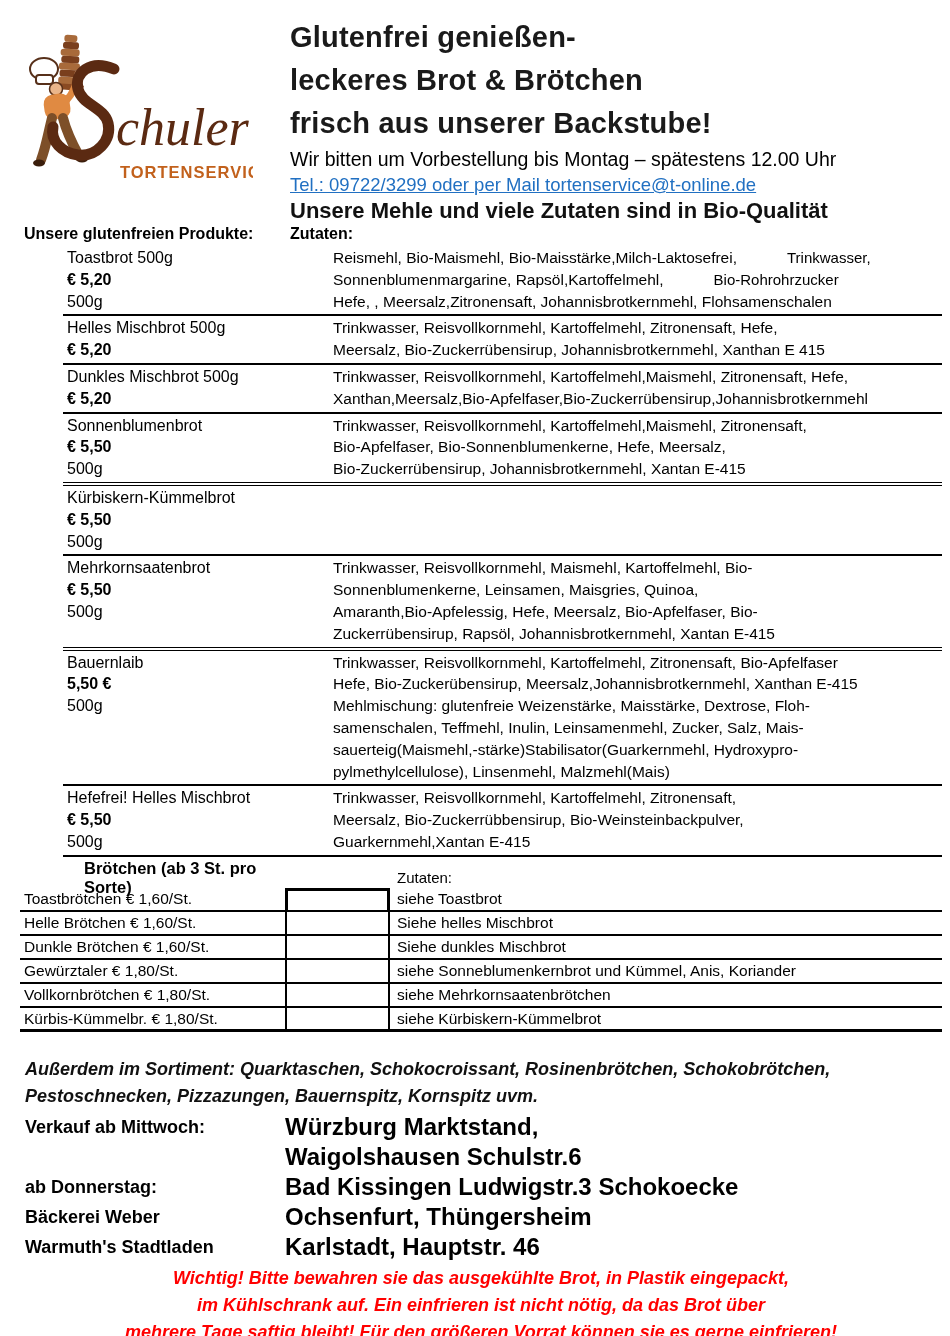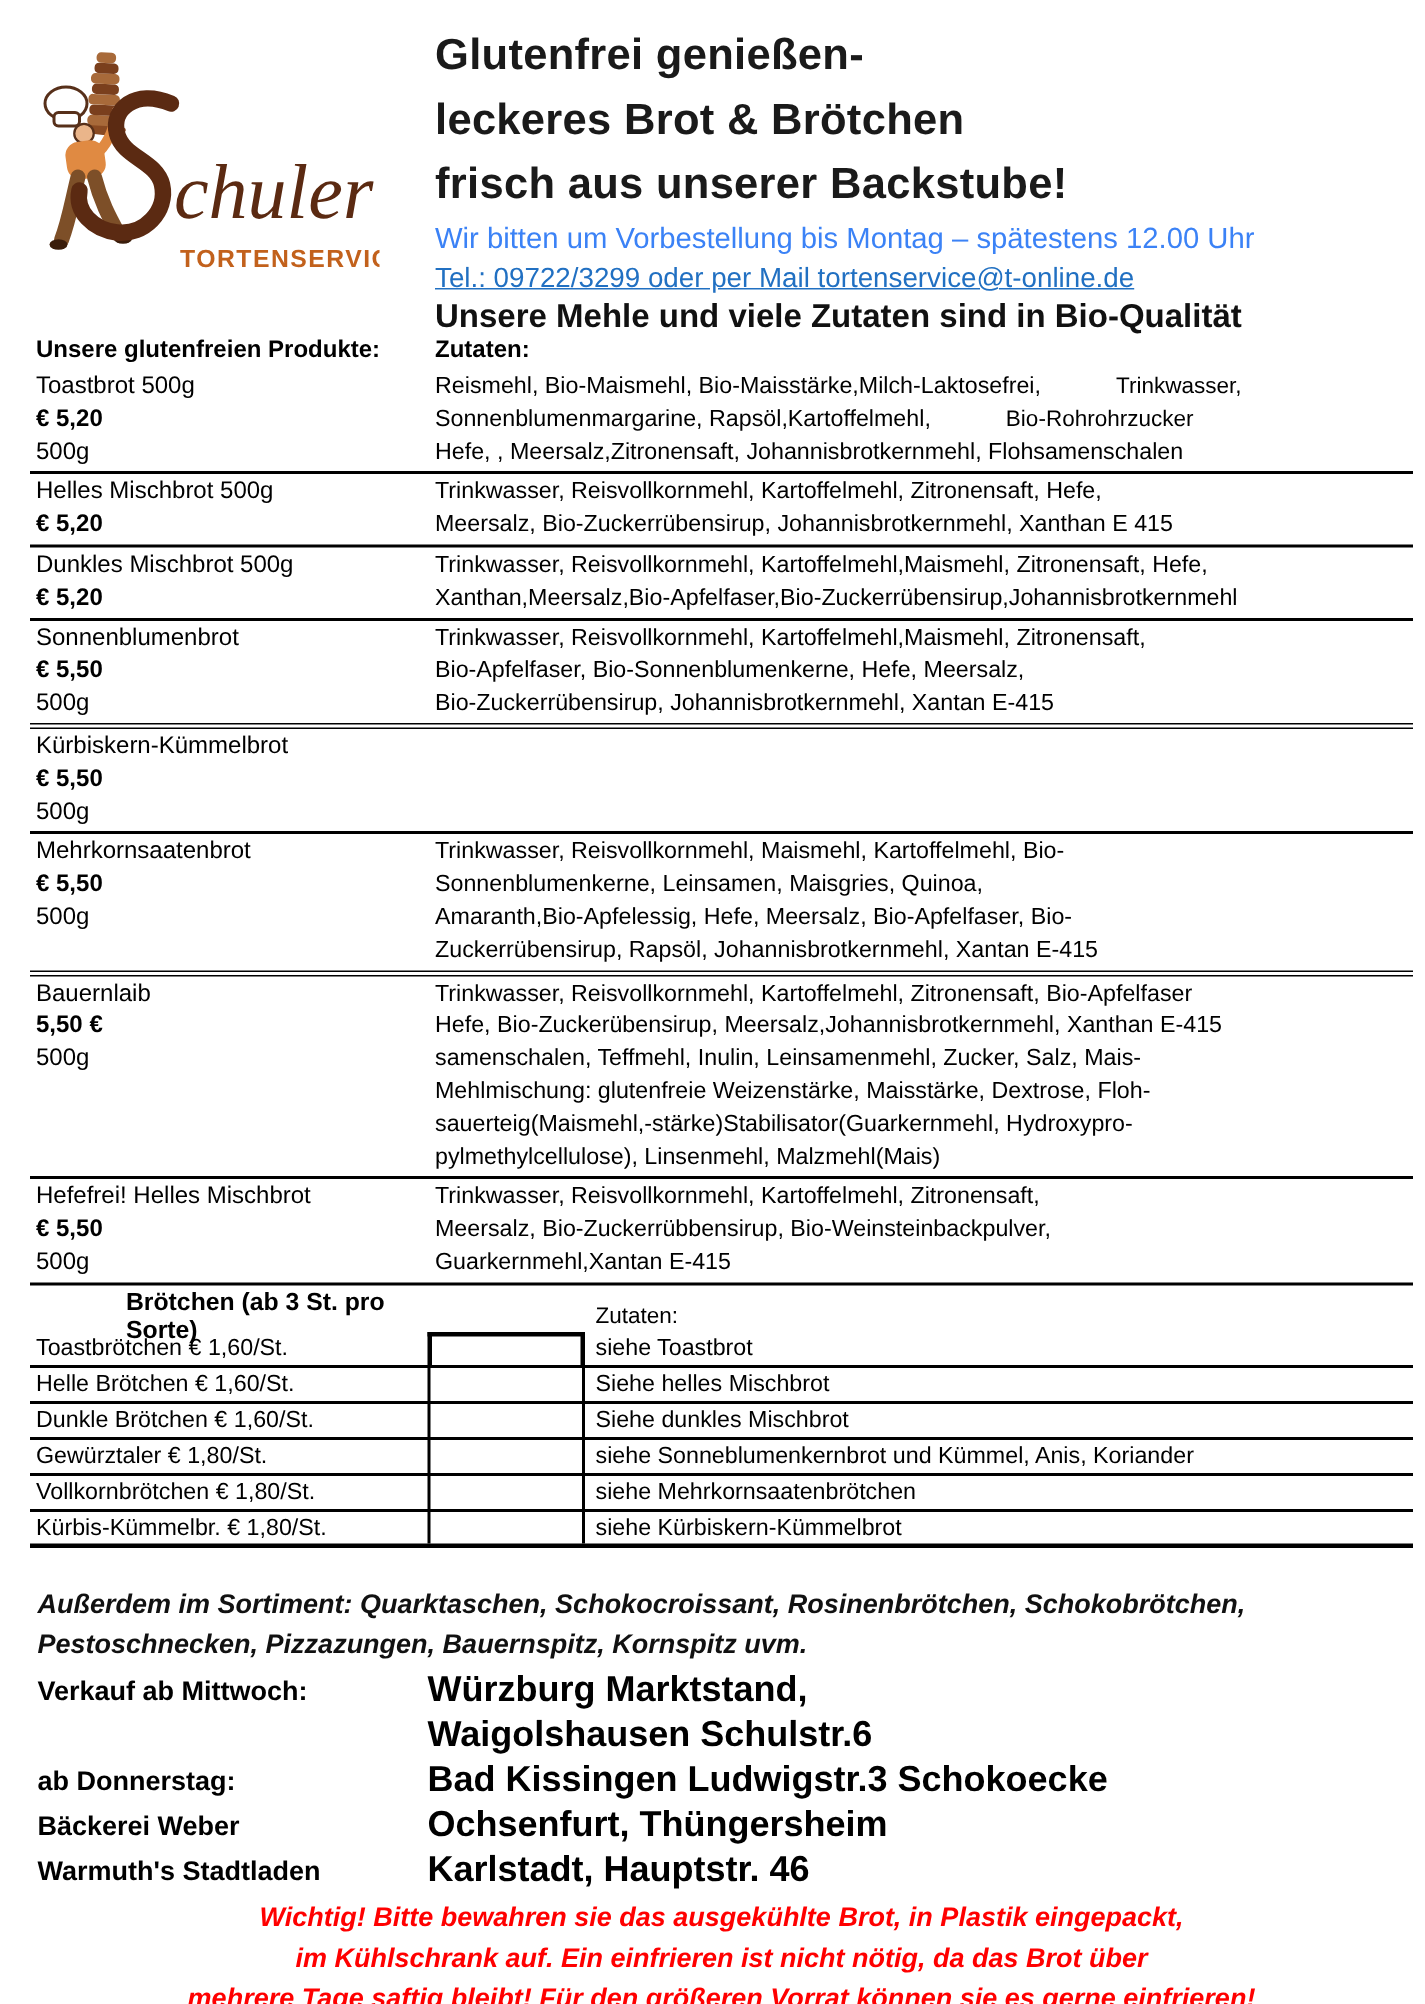--- a/index.html
+++ b/index.html
@@ -5,31 +5,31 @@
   html,body{margin:0;padding:0;background:#fff;}
   .page{position:relative;width:950px;height:1336px;background:#fff;overflow:hidden;
         font-family:"Liberation Sans","DejaVu Sans",sans-serif;color:#000;}
 
   
   .logo-wrap{position:absolute;left:28px;top:25px;width:225px;height:160px;}
 
   
   .header-wrap{position:absolute;left:290px;top:16px;width:655px;}
   .h-line{font-size:29px;font-weight:bold;color:#1a1a1a;line-height:43px;letter-spacing:.2px;}
-  .h-red{color:#3b82f6;font-size:19.5px;line-height:25px;margin-top:2px;}
+  .h-red{color:#000000;font-size:19.5px;line-height:25px;margin-top:2px;}
   .h-link{color:#2170c2;font-size:18.5px;line-height:26px;text-decoration:underline;cursor:pointer;}
   .h-bio{font-weight:bold;font-size:22px;line-height:25px;color:#111;}
 
   
   .main{position:absolute;top:222px;left:20px;width:922px;}
 
   
   .p-header{display:grid;grid-template-columns:270px 1fr;font-weight:bold;font-size:16px;line-height:24px;}
   .p-header .ph-left{padding-left:4px;}
-  .p-row{display:grid;grid-template-columns:270px 1fr;border-bottom:2px solid #000;padding:1px 0 2px;}
+  .p-row{display:grid;grid-template-columns:270px 1fr;border-bottom:2px solid #000;padding:1px 0 2px;margin-left:43px;}
   .p-row-double{border-bottom:4px double #000;}
   .p-left{font-size:16px;line-height:21.8px;padding-left:4px;}
   .p-price{font-weight:bold;}
   .p-right{font-size:15.5px;line-height:21.8px;}
   .ing-line{white-space:nowrap;}
   .ing-small{font-size:15px;margin-left:50px;}
 
   
   .rolls{margin-top:2px;}
   .r-header{display:grid;grid-template-columns:265px 105px 1fr;height:29px;align-items:center;}
@@ -180,22 +180,22 @@
         </div>
         <div class="p-row">
           <div class="p-left">
             <div class="p-name">Bauernlaib</div>
             <div class="p-price">5,50 €</div>
             <div class="p-weight">500g</div>
           </div>
           <div class="p-right">
             <div class="ing-line">Trinkwasser, Reisvollkornmehl, Kartoffelmehl, Zitronensaft, Bio-Apfelfaser</div>
             <div class="ing-line">Hefe, Bio-Zuckerübensirup, Meersalz,Johannisbrotkernmehl, Xanthan E-415</div>
+            <div class="ing-line">Mehlmischung: glutenfreie Weizenstärke, Maisstärke, Dextrose, Floh-</div>
             <div class="ing-line">samenschalen, Teffmehl, Inulin, Leinsamenmehl, Zucker, Salz, Mais-</div>
-            <div class="ing-line">Mehlmischung: glutenfreie Weizenstärke, Maisstärke, Dextrose, Floh-</div>
             <div class="ing-line">sauerteig(Maismehl,-stärke)Stabilisator(Guarkernmehl, Hydroxypro-</div>
             <div class="ing-line">pylmethylcellulose), Linsenmehl, Malzmehl(Mais)</div>
           </div>
         </div>
         <div class="p-row">
           <div class="p-left">
             <div class="p-name">Hefefrei! Helles Mischbrot</div>
             <div class="p-price">€ 5,50</div>
             <div class="p-weight">500g</div>
           </div>

